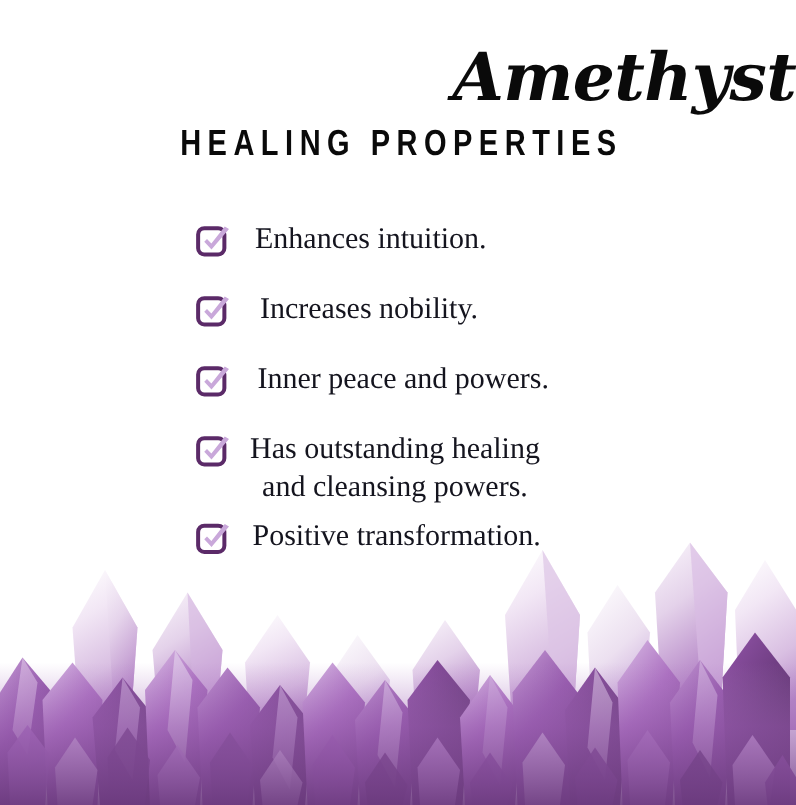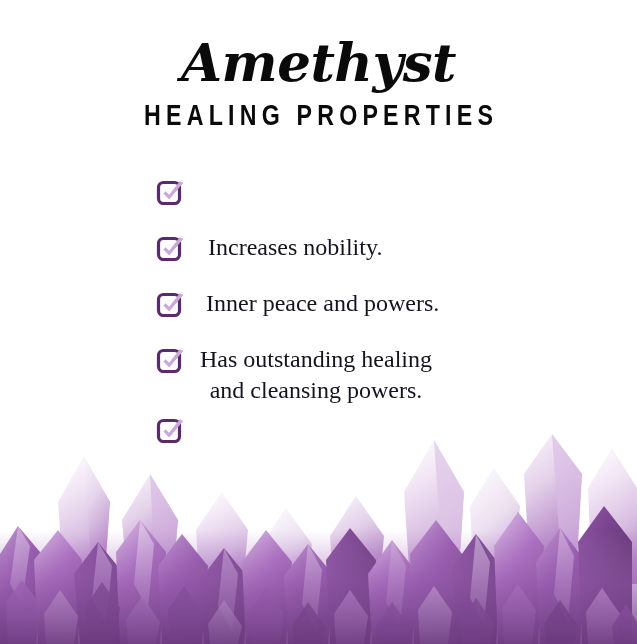--- a/index.html
+++ b/index.html
@@ -30,20 +30,21 @@
   .title {
     margin: 0;
     padding-top: 32px;
     font-family: "DejaVu Serif", "Liberation Serif", serif;
     font-style: italic;
     font-weight: bold;
     font-size: 53px;
     line-height: 60px;
     letter-spacing: -0.5px;
     color: #0a0a0a;
+    text-align: right;
   }
   .subtitle {
     margin: 0;
     padding-top: 7px;
     font-family: "Liberation Sans", sans-serif;
     font-weight: bold;
     font-size: 29px;
     line-height: 32px;
     letter-spacing: 6.5px;
     text-indent: 6.5px;
@@ -117,20 +118,21 @@
     <div class="subtitle">HEALING PROPERTIES</div>
   </div>
 
   <ul class="list">
 
     <li class="list-item i0">
       <svg class="check-icon" viewBox="0 0 30 30">
         <rect x="2.5" y="4.5" width="21" height="21" rx="5" ry="5" fill="#ffffff" stroke="#5b2a68" stroke-width="3.2"></rect>
         <path d="M13.2 21.5 L7.4 15.4 L9.6 13.2 L13.1 16.8 L23.8 3.2 L27.2 5.1 Z" fill="#c9a8da"></path>
       </svg>
+      <span class="item-text">Enhances intuition.</span>
     </li>
 
     <li class="list-item i1">
       <svg class="check-icon" viewBox="0 0 30 30">
         <rect x="2.5" y="4.5" width="21" height="21" rx="5" ry="5" fill="#ffffff" stroke="#5b2a68" stroke-width="3.2"></rect>
         <path d="M13.2 21.5 L7.4 15.4 L9.6 13.2 L13.1 16.8 L23.8 3.2 L27.2 5.1 Z" fill="#c9a8da"></path>
       </svg>
       <span class="item-text">Increases nobility.</span>
     </li>
 
@@ -149,20 +151,21 @@
       </svg>
       <span class="item-text">Has outstanding healing
 and cleansing powers.</span>
     </li>
 
     <li class="list-item i4">
       <svg class="check-icon" viewBox="0 0 30 30">
         <rect x="2.5" y="4.5" width="21" height="21" rx="5" ry="5" fill="#ffffff" stroke="#5b2a68" stroke-width="3.2"></rect>
         <path d="M13.2 21.5 L7.4 15.4 L9.6 13.2 L13.1 16.8 L23.8 3.2 L27.2 5.1 Z" fill="#c9a8da"></path>
       </svg>
+      <span class="item-text">Positive transformation.</span>
     </li>
 
   </ul>
 
   <svg class="crystals" viewBox="0 0 637 210" preserveAspectRatio="none">
     <defs>
       <linearGradient id="gTipA" x1="0" y1="0" x2="0.25" y2="1">
         <stop offset="0%" stop-color="#ffffff"></stop>
         <stop offset="32%" stop-color="#f2e7f5"></stop>
         <stop offset="70%" stop-color="#d9bfe2"></stop>

